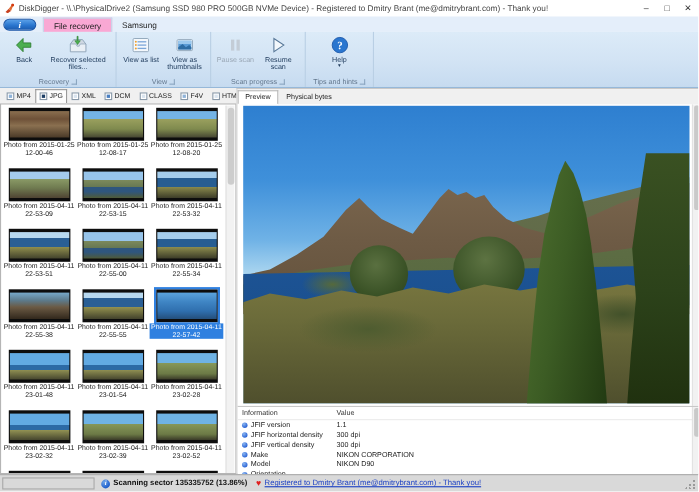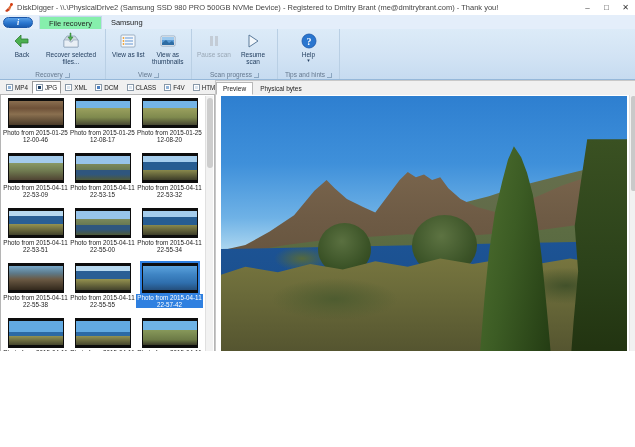--- a/index.html
+++ b/index.html
@@ -1,34 +1,34 @@
 <!DOCTYPE html>
 <html><head>
 <meta charset="utf-8">
 <style>
   * { margin:0; padding:0; box-sizing:border-box; }
   html,body { width:635px; height:447px; overflow:hidden; }
   body { font-family:"Liberation Sans", sans-serif; }
-  #app { position:relative; width:635px; height:351px; background:#fff; overflow:hidden; }
+  #app { position:relative; width:635px; height:447px; background:#fff; overflow:hidden; }
 
   
   #titlebar { position:absolute; left:0; top:0; width:635px; height:15px; background:#ffffff; display:flex; align-items:center; }
   #app-icon { width:9px; height:9px; margin:0 4px 0 4px; flex:0 0 auto; }
   #title-text { font-size:7.5px; color:#444; white-space:nowrap; overflow:hidden; }
   #win-controls { margin-left:auto; display:flex; height:15px; }
   .winbtn { width:19px; height:15px; font-size:8px; color:#333; display:flex; align-items:center; justify-content:center; }
 
   
   #ribbon-tab-strip { position:absolute; left:0; top:15px; width:635px; height:14px; background:#e4eefa; display:flex; align-items:flex-end; }
   #app-menu-btn { width:30px; height:11px; margin:0 6px 1px 3px; border-radius:6px;
      background:linear-gradient(180deg,#5aa0e8 0%,#2a76cf 55%,#1c5cb0 100%); border:1px solid #1a56a8;
      color:#fff; font-size:8px; font-family:"Liberation Serif",serif; font-style:italic; font-weight:bold;
      display:flex; align-items:center; justify-content:center; line-height:1; }
   .rtab { height:13px; padding:0 9px; font-size:7.5px; color:#1e1e1e; display:flex; align-items:center; }
-  .rtab.active { background:#86efac; border:1px solid #c5d7ea; border-bottom:none;margin-top:44px; }
+  .rtab.active { background:#f9a8d4; border:1px solid #c5d7ea; border-bottom:none;margin-top:44px; }
 
   
   #ribbon { position:absolute; left:0; top:29px; width:635px; height:51px;
      background:linear-gradient(180deg,#dcebf8 0%,#d2e3f4 55%,#c6dbf0 100%); border-bottom:1px solid #96b8d9; display:flex; }
   .rgroup { position:relative; height:100%; border-right:1px solid #b9cfe4; padding:2px 3px 12px 3px; display:flex; }
   .rgroup-label { position:absolute; left:0; right:0; bottom:1px; text-align:center; font-size:6.5px; color:#64788e; }
   .launcher { display:inline-block; width:5px; height:5px; border:1px solid #8ba6c0; border-top:none; border-left:none; margin-left:2px; vertical-align:middle; }
   .rbtn { display:flex; flex-direction:column; align-items:center; justify-content:flex-start; padding:1px 2px; border-radius:2px; }
   .rbtn .lbl { font-size:6.5px; line-height:7px; color:#254061; text-align:center; margin-top:1px; white-space:pre-line; }
   .rbtn.disabled .lbl { color:#9aa8b6; }

